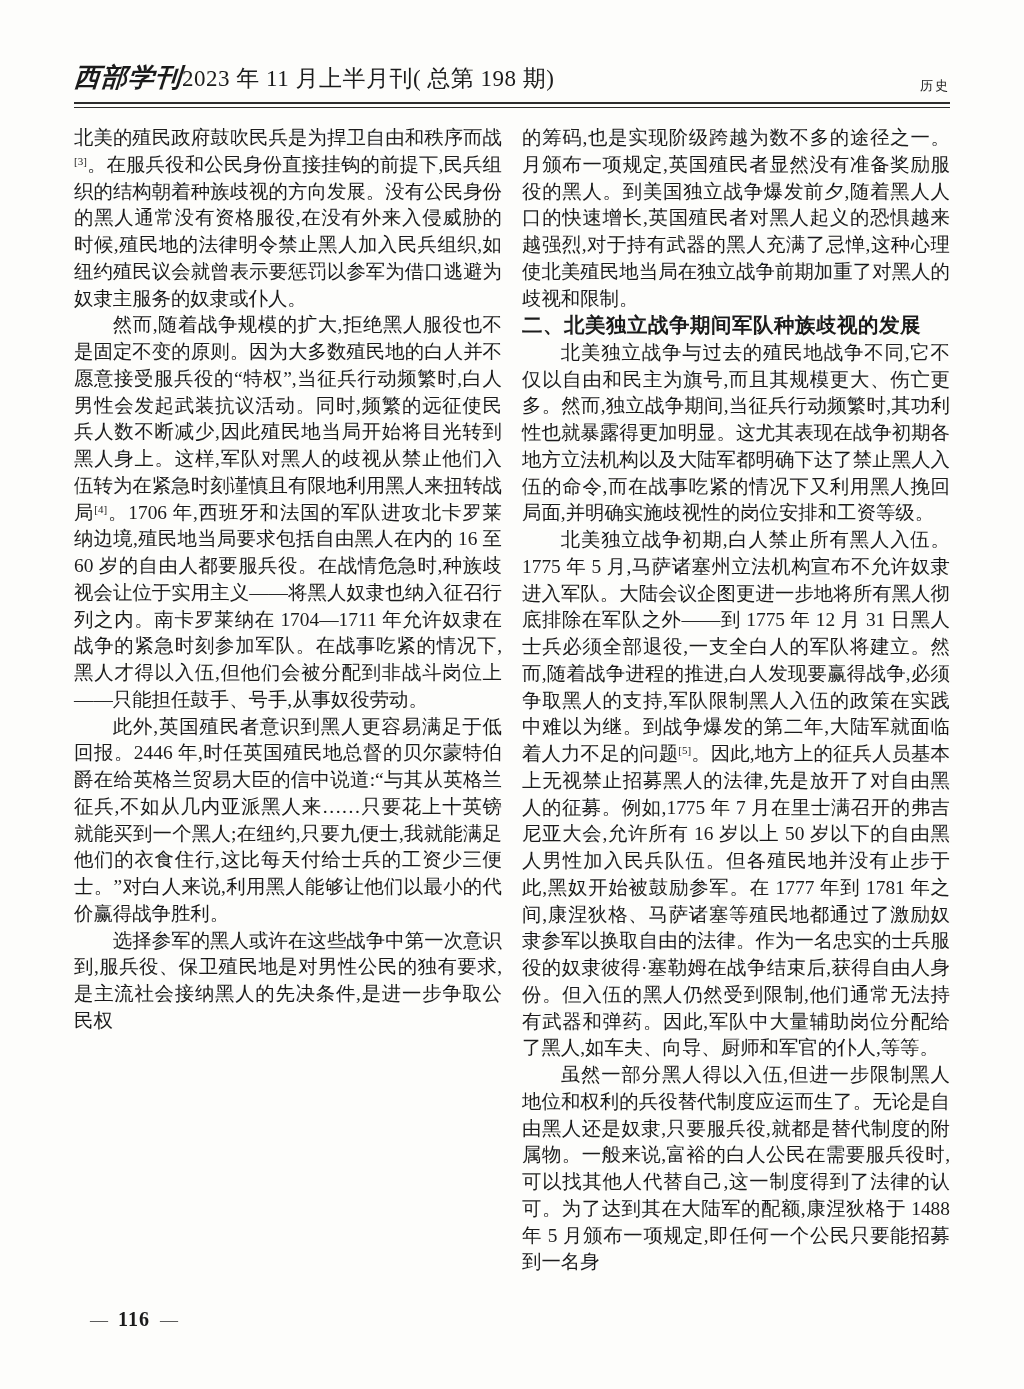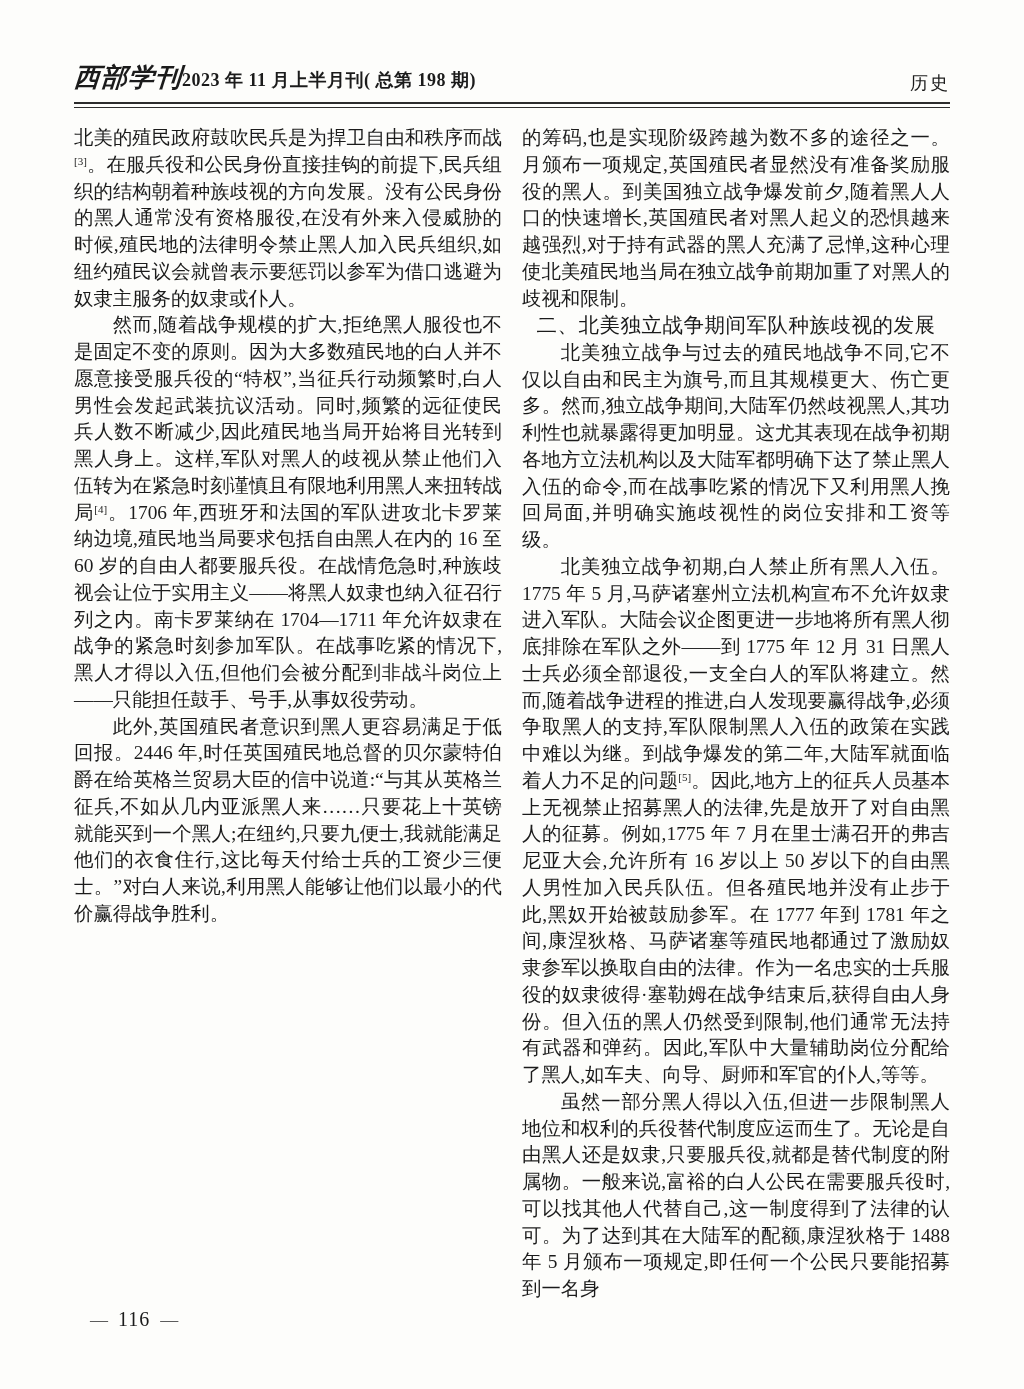--- a/index.html
+++ b/index.html
@@ -24,25 +24,25 @@
   .masthead { display: flex; align-items: baseline; }
   .journal-name {
     font-size: 26px;
     font-weight: bold;
     font-style: italic;
     letter-spacing: 1px;
     transform: skewX(-4deg);
     display: inline-block;
   }
   .issue-info {
-    font-size: 18px;
-    font-weight: bold;
+    font-size: 23px;
+    font-weight: normal;
     letter-spacing: 0.5px;
   }
-  .section-label { font-size: 18px; letter-spacing: 2px; }
+  .section-label { font-size: 13px; letter-spacing: 2px; }
   .header-rule {
     margin-top: 7px;
     height: 3px;
     border-top: 2.5px solid #2c2c2c;
     border-bottom: 1.5px solid #2c2c2c;
   }
   
   .columns {
     display: flex;
     gap: 20px;
@@ -60,37 +60,37 @@
   p.no-indent { text-indent: 0; }
   sup.cite {
     font-size: 11px;
     line-height: 0;
     vertical-align: 6px;
     letter-spacing: 0;
   }
   h2.section-heading {
     margin: 0;
     font-size: 20.5px;
-    font-weight: normal;
-    text-align: center;
+    font-weight: bold;
+    text-align: left;
     line-height: 27.5px;
     letter-spacing: 0.5px;
   }
   
   .page-footer {
     position: absolute;
     left: 90px;
     bottom: 58px;
     font-size: 20px;
     display: flex;
     align-items: baseline;
     gap: 10px;
   }
   .footer-dash { color: #555; font-size: 18px; }
-  .page-number { font-weight: normal; letter-spacing: 1px; }
+  .page-number { font-weight: bold; letter-spacing: 1px; }
 </style>
 </head>
 <body>
 
 <div class="page">
 
   <header class="page-header">
     <div class="masthead">
       <span class="journal-name">西部学刊</span>
       <span class="issue-info">2023 年 11 月上半月刊( 总第 198 期)</span>
@@ -99,26 +99,27 @@
   </header>
 
   <div class="header-rule"></div>
 
   <main class="columns">
 
     <section class="column">
       <p class="para no-indent"><span>北美的殖民政府鼓吹民兵是为捍卫自由和秩序而战</span><sup class="cite">[3]</sup><span>。在服兵役和公民身份直接挂钩的前提下,民兵组织的结构朝着种族歧视的方向发展。没有公民身份的黑人通常没有资格服役,在没有外来入侵威胁的时候,殖民地的法律明令禁止黑人加入民兵组织,如纽约殖民议会就曾表示要惩罚以参军为借口逃避为奴隶主服务的奴隶或仆人。</span></p>
       <p class="para"><span>然而,随着战争规模的扩大,拒绝黑人服役也不是固定不变的原则。因为大多数殖民地的白人并不愿意接受服兵役的“特权”,当征兵行动频繁时,白人男性会发起武装抗议活动。同时,频繁的远征使民兵人数不断减少,因此殖民地当局开始将目光转到黑人身上。这样,军队对黑人的歧视从禁止他们入伍转为在紧急时刻谨慎且有限地利用黑人来扭转战局</span><sup class="cite">[4]</sup><span>。1706 年,西班牙和法国的军队进攻北卡罗莱纳边境,殖民地当局要求包括自由黑人在内的 16 至 60 岁的自由人都要服兵役。在战情危急时,种族歧视会让位于实用主义——将黑人奴隶也纳入征召行列之内。南卡罗莱纳在 1704—1711 年允许奴隶在战争的紧急时刻参加军队。在战事吃紧的情况下,黑人才得以入伍,但他们会被分配到非战斗岗位上——只能担任鼓手、号手,从事奴役劳动。</span></p>
       <p class="para">此外,英国殖民者意识到黑人更容易满足于低回报。2446 年,时任英国殖民地总督的贝尔蒙特伯爵在给英格兰贸易大臣的信中说道:“与其从英格兰征兵,不如从几内亚派黑人来……只要花上十英镑就能买到一个黑人;在纽约,只要九便士,我就能满足他们的衣食住行,这比每天付给士兵的工资少三便士。”对白人来说,利用黑人能够让他们以最小的代价赢得战争胜利。</p>
+      <p class="para">选择参军的黑人或许在这些战争中第一次意识到,服兵役、保卫殖民地是对男性公民的独有要求,是主流社会接纳黑人的先决条件,是进一步争取公民权</p>
     </section>
 
     <section class="column">
       <p class="para no-indent">的筹码,也是实现阶级跨越为数不多的途径之一。月颁布一项规定,英国殖民者显然没有准备奖励服役的黑人。到美国独立战争爆发前夕,随着黑人人口的快速增长,英国殖民者对黑人起义的恐惧越来越强烈,对于持有武器的黑人充满了忌惮,这种心理使北美殖民地当局在独立战争前期加重了对黑人的歧视和限制。</p>
       <h2 class="section-heading">二、北美独立战争期间军队种族歧视的发展</h2>
-      <p class="para">北美独立战争与过去的殖民地战争不同,它不仅以自由和民主为旗号,而且其规模更大、伤亡更多。然而,独立战争期间,大陆军仍然歧视黑人,其功利性也就暴露得更加明显。这尤其表现在战争初期各地方立法机构以及大陆军都明确下达了禁止黑人入伍的命令,而在战事吃紧的情况下又利用黑人挽回局面,并明确实施歧视性的岗位安排和工资等级。</p>
+      <p class="para">北美独立战争与过去的殖民地战争不同,它不仅以自由和民主为旗号,而且其规模更大、伤亡更多。然而,独立战争期间,当征兵行动频繁时,其功利性也就暴露得更加明显。这尤其表现在战争初期各地方立法机构以及大陆军都明确下达了禁止黑人入伍的命令,而在战事吃紧的情况下又利用黑人挽回局面,并明确实施歧视性的岗位安排和工资等级。</p>
       <p class="para"><span>北美独立战争初期,白人禁止所有黑人入伍。1775 年 5 月,马萨诸塞州立法机构宣布不允许奴隶进入军队。大陆会议企图更进一步地将所有黑人彻底排除在军队之外——到 1775 年 12 月 31 日黑人士兵必须全部退役,一支全白人的军队将建立。然而,随着战争进程的推进,白人发现要赢得战争,必须争取黑人的支持,军队限制黑人入伍的政策在实践中难以为继。到战争爆发的第二年,大陆军就面临着人力不足的问题</span><sup class="cite">[5]</sup><span>。因此,地方上的征兵人员基本上无视禁止招募黑人的法律,先是放开了对自由黑人的征募。例如,1775 年 7 月在里士满召开的弗吉尼亚大会,允许所有 16 岁以上 50 岁以下的自由黑人男性加入民兵队伍。但各殖民地并没有止步于此,黑奴开始被鼓励参军。在 1777 年到 1781 年之间,康涅狄格、马萨诸塞等殖民地都通过了激励奴隶参军以换取自由的法律。作为一名忠实的士兵服役的奴隶彼得·塞勒姆在战争结束后,获得自由人身份。但入伍的黑人仍然受到限制,他们通常无法持有武器和弹药。因此,军队中大量辅助岗位分配给了黑人,如车夫、向导、厨师和军官的仆人,等等。</span></p>
       <p class="para">虽然一部分黑人得以入伍,但进一步限制黑人地位和权利的兵役替代制度应运而生了。无论是自由黑人还是奴隶,只要服兵役,就都是替代制度的附属物。一般来说,富裕的白人公民在需要服兵役时,可以找其他人代替自己,这一制度得到了法律的认可。为了达到其在大陆军的配额,康涅狄格于 1488 年 5 月颁布一项规定,即任何一个公民只要能招募到一名身</p>
     </section>
 
   </main>
 
   <footer class="page-footer">
     <span class="footer-dash">—</span>
     <span class="page-number">116</span>
     <span class="footer-dash">—</span>

